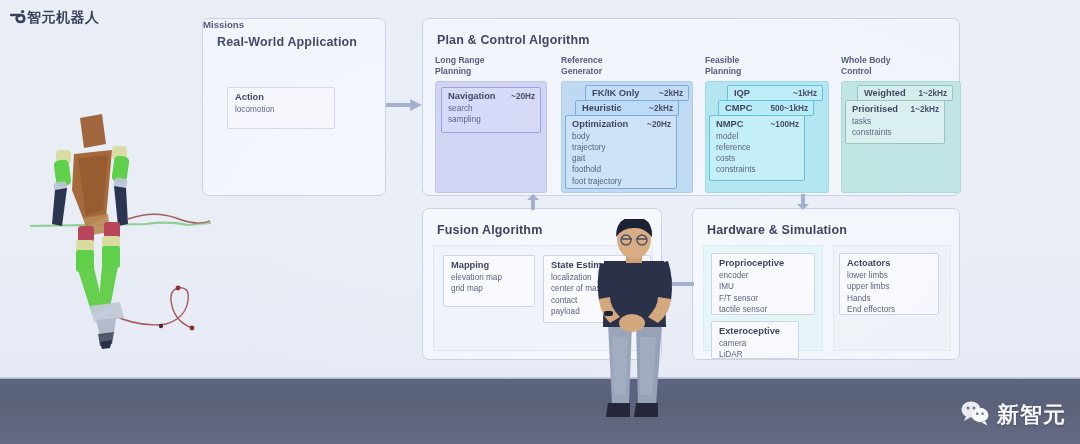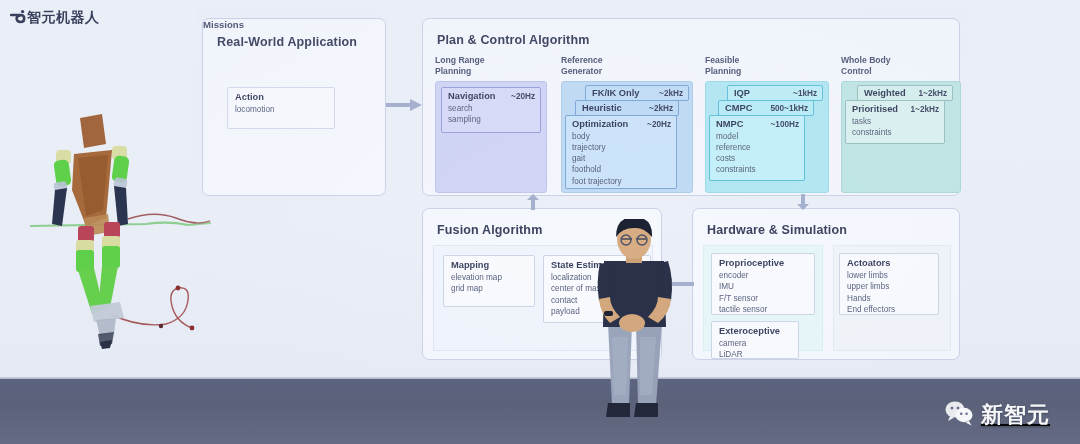--- a/index.html
+++ b/index.html
@@ -148,24 +148,23 @@
 
   
   .arrow { position: absolute; }
   .arrow svg { display: block; }
 
   
   #presenter { position: absolute; left: 586px; top: 219px; width: 100px; height: 218px; }
 
   
   #watermark {
-    position: absolute; right: 30px; bottom: 14px;
+    position: absolute; right: 14px; bottom: 14px;
     display: flex; align-items: center; gap: 7px;
     opacity: .95;
-    text-decoration: underline;
   }
   #wm-text {
     font-size: 22px; font-weight: 700; color: #ffffff;
     text-shadow: 0 1px 2px rgba(40,45,65,.55);
     letter-spacing: 1px;
   }
 
   
   #haze {
     position: absolute; left: 196px; top: 8px; width: 770px; height: 362px;

